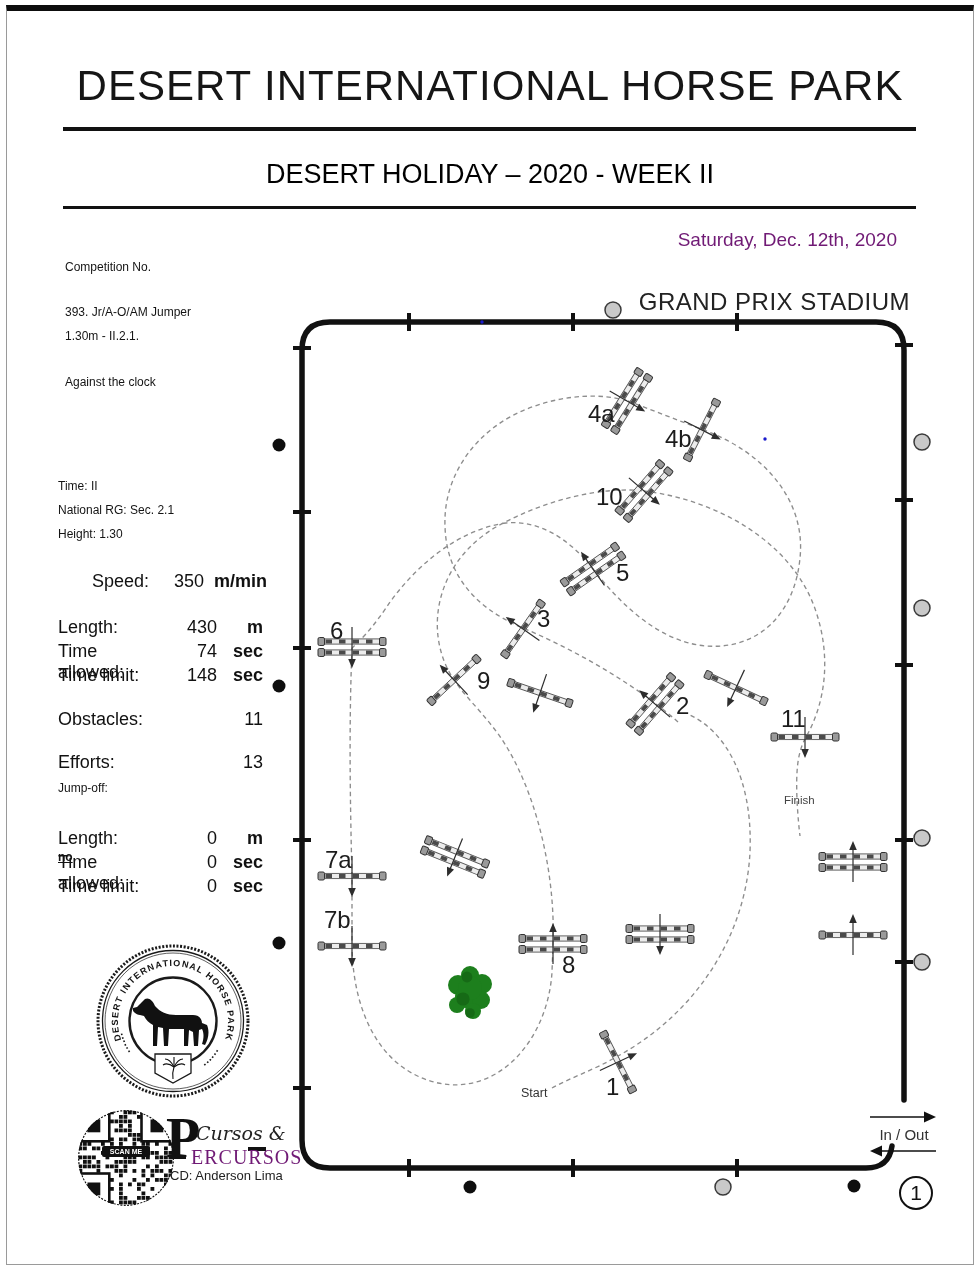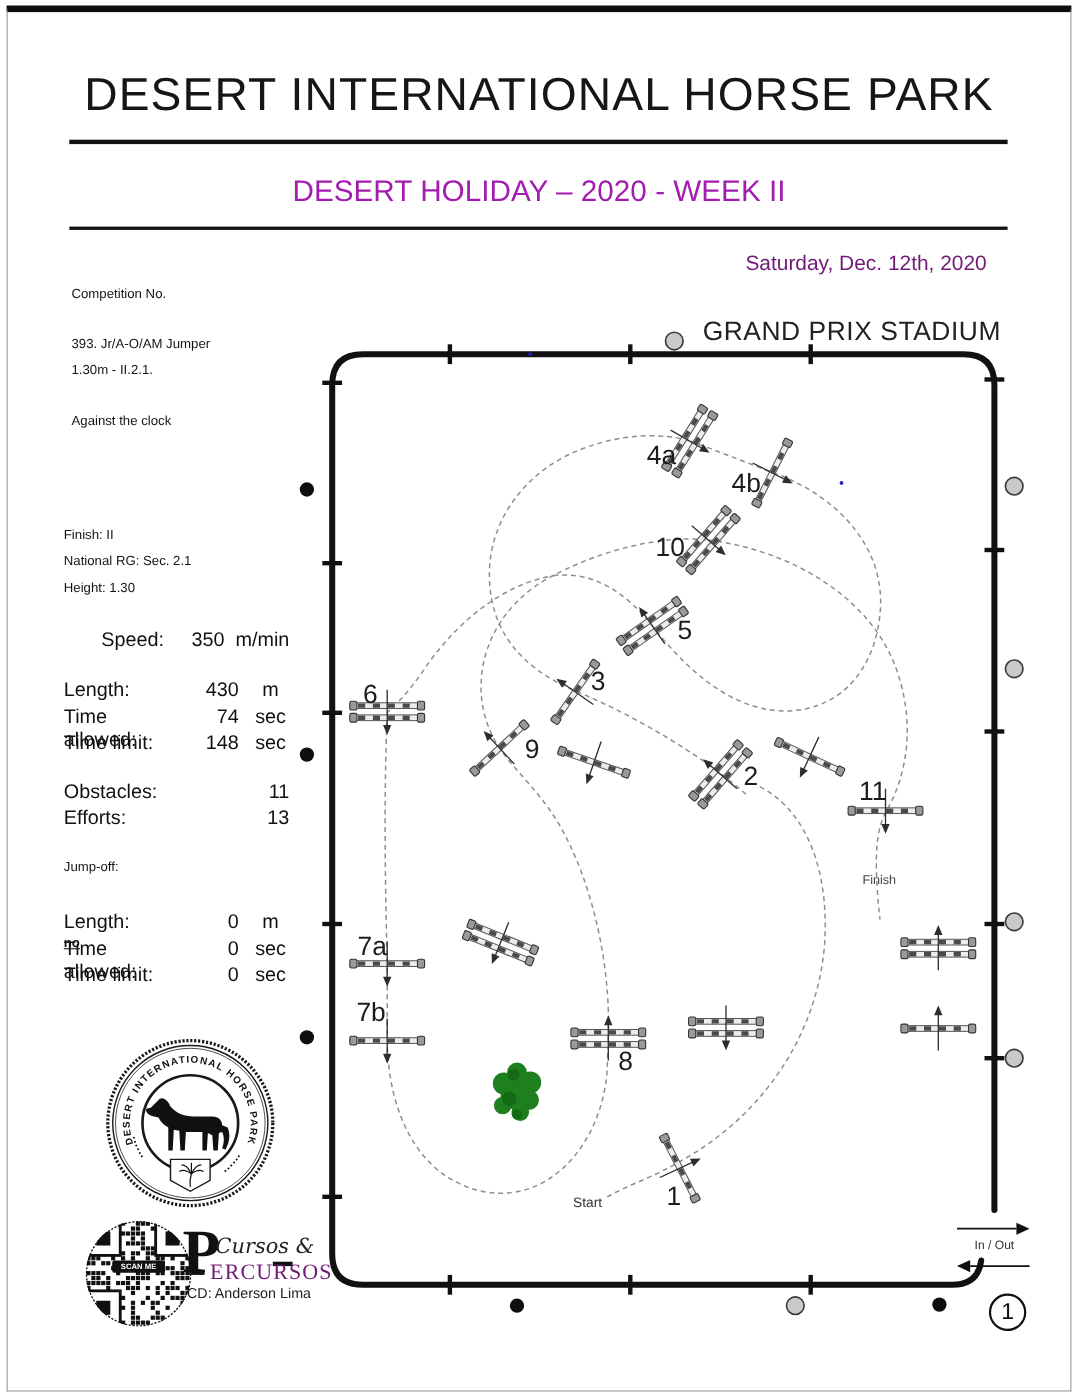--- a/index.html
+++ b/index.html
@@ -6,51 +6,51 @@
   body { width:980px; height:1270px; position:relative; background:#fff;
          font-family:"Liberation Sans", sans-serif; color:#111; overflow:hidden; }
   .frame { position:absolute; left:6px; top:5px; right:6px; bottom:5px;
            border:1px solid #9a9a9a; border-top:6px solid #0d0d0d; pointer-events:none; }
   .title { position:absolute; top:62px; left:0; width:100%; text-align:center;
            font-size:42px; font-weight:400; letter-spacing:1px; color:#161616; }
   .rule  { position:absolute; left:63px; width:853px; background:#111; }
   .rule1 { top:127px; height:4px; }
   .rule2 { top:206px; height:3px; }
   .subtitle { position:absolute; top:159px; left:0; width:100%; text-align:center;
-              font-size:27px; font-weight:400; color:#a21caf; }
+              font-size:27px; font-weight:400; color:#000000; }
   .date { position:absolute; top:229px; right:83px; font-size:19px; color:#701a75; }
   .stadium { position:absolute; top:288px; right:70px; font-size:24px; letter-spacing:0.5px; color:#222; }
 
   .lp { position:absolute; font-size:12px; color:#141414; }
   .comp-heading { left:65px; top:260px; }
   .comp-l1 { left:65px; top:305px; }
   .comp-l2 { left:65px; top:329px; }
   .comp-mode { left:65px; top:375px; }
   .tbl { left:58px; top:479px; } .rg { left:58px; top:503px; } .hgt { left:58px; top:527px; }
 
   .row { position:absolute; left:58px; width:205px; display:flex; font-size:18px; }
   .row .lab { flex:1; text-align:left; }
   .row .val { width:57px; text-align:right; }
-  .row .unit { width:46px; text-align:center; padding-left:12px; }
+  .row .unit { width:46px; text-align:right; padding-left:12px;font-weight:bold; }
   .row-speed { top:571px; }
   .row-speed .lab { flex:none; width:82px;margin-left:34px; }
   .row-speed .val { width:58px; }
   .row-speed .unit { width:65px; padding-left:10px; }
   .row-len { top:617px; } .row-ta { top:641px; } .row-tl { top:665px; }
-  .row-obs { top:709px; } .row-eff { top:733px; }
+  .row-obs { top:709px; } .row-eff { top:752px; }
   .row-obs .val2, .row-eff .val2 { width:64px; text-align:right; }
   .jo-head { left:58px; top:781px; }
   .jo-no { left:58px; top:804px; font-weight:bold; text-decoration:underline;margin-top:46px; }
   .row-jlen { top:828px; } .row-jta { top:852px; } .row-jtl { top:876px; }
 
   #arena-svg { position:absolute; left:0; top:0; }
   #arena-svg text { font-family:"Liberation Sans", sans-serif; }
 
   .inout-label { position:absolute; left:878px; top:1126px; width:52px; text-align:center;
-                 font-size:11px; color:#333; }
+                 font-size:15px; color:#333; }
   .pageno { position:absolute; left:899px; top:1176px; width:34px; height:34px;
             border:2px solid #111; border-radius:50%; text-align:center; line-height:30px;
             font-size:21px; color:#111; background:#fff; }
 
   .horse-logo { position:absolute; left:94px; top:942px; width:158px; height:158px; }
   .qr { position:absolute; left:76px; top:1108px; width:100px; height:100px; }
   .percursos { position:absolute; left:162px; top:1114px; width:130px; height:72px; }
   .percursos .pbig { position:absolute; left:4px; top:-4px; font-family:"Liberation Serif", serif;
                      font-size:56px; font-weight:bold; color:#111; line-height:1; }
   .percursos .script { position:absolute; left:34px; top:8px; font-family:"DejaVu Serif", serif;
@@ -71,21 +71,21 @@
 <div class="subtitle">DESERT HOLIDAY – 2020 - WEEK II</div>
 <div class="rule rule2"></div>
 <div class="date">Saturday, Dec. 12th, 2020</div>
 <div class="stadium">GRAND PRIX STADIUM</div>
 
 <div class="lp comp-heading">Competition No.</div>
 <div class="lp comp-l1">393. Jr/A-O/AM Jumper</div>
 <div class="lp comp-l2">1.30m - II.2.1.</div>
 <div class="lp comp-mode">Against the clock</div>
 
-<div class="lp tbl">Finish: II</div>
+<div class="lp tbl">Time: II</div>
 <div class="lp rg">National RG: Sec. 2.1</div>
 <div class="lp hgt">Height: 1.30</div>
 
 <div class="row row-speed">
   <span class="lab">Speed:</span>
   <span class="val">350</span>
   <span class="unit">m/min</span>
 </div>
 <div class="row row-len">
   <span class="lab">Length:</span>

